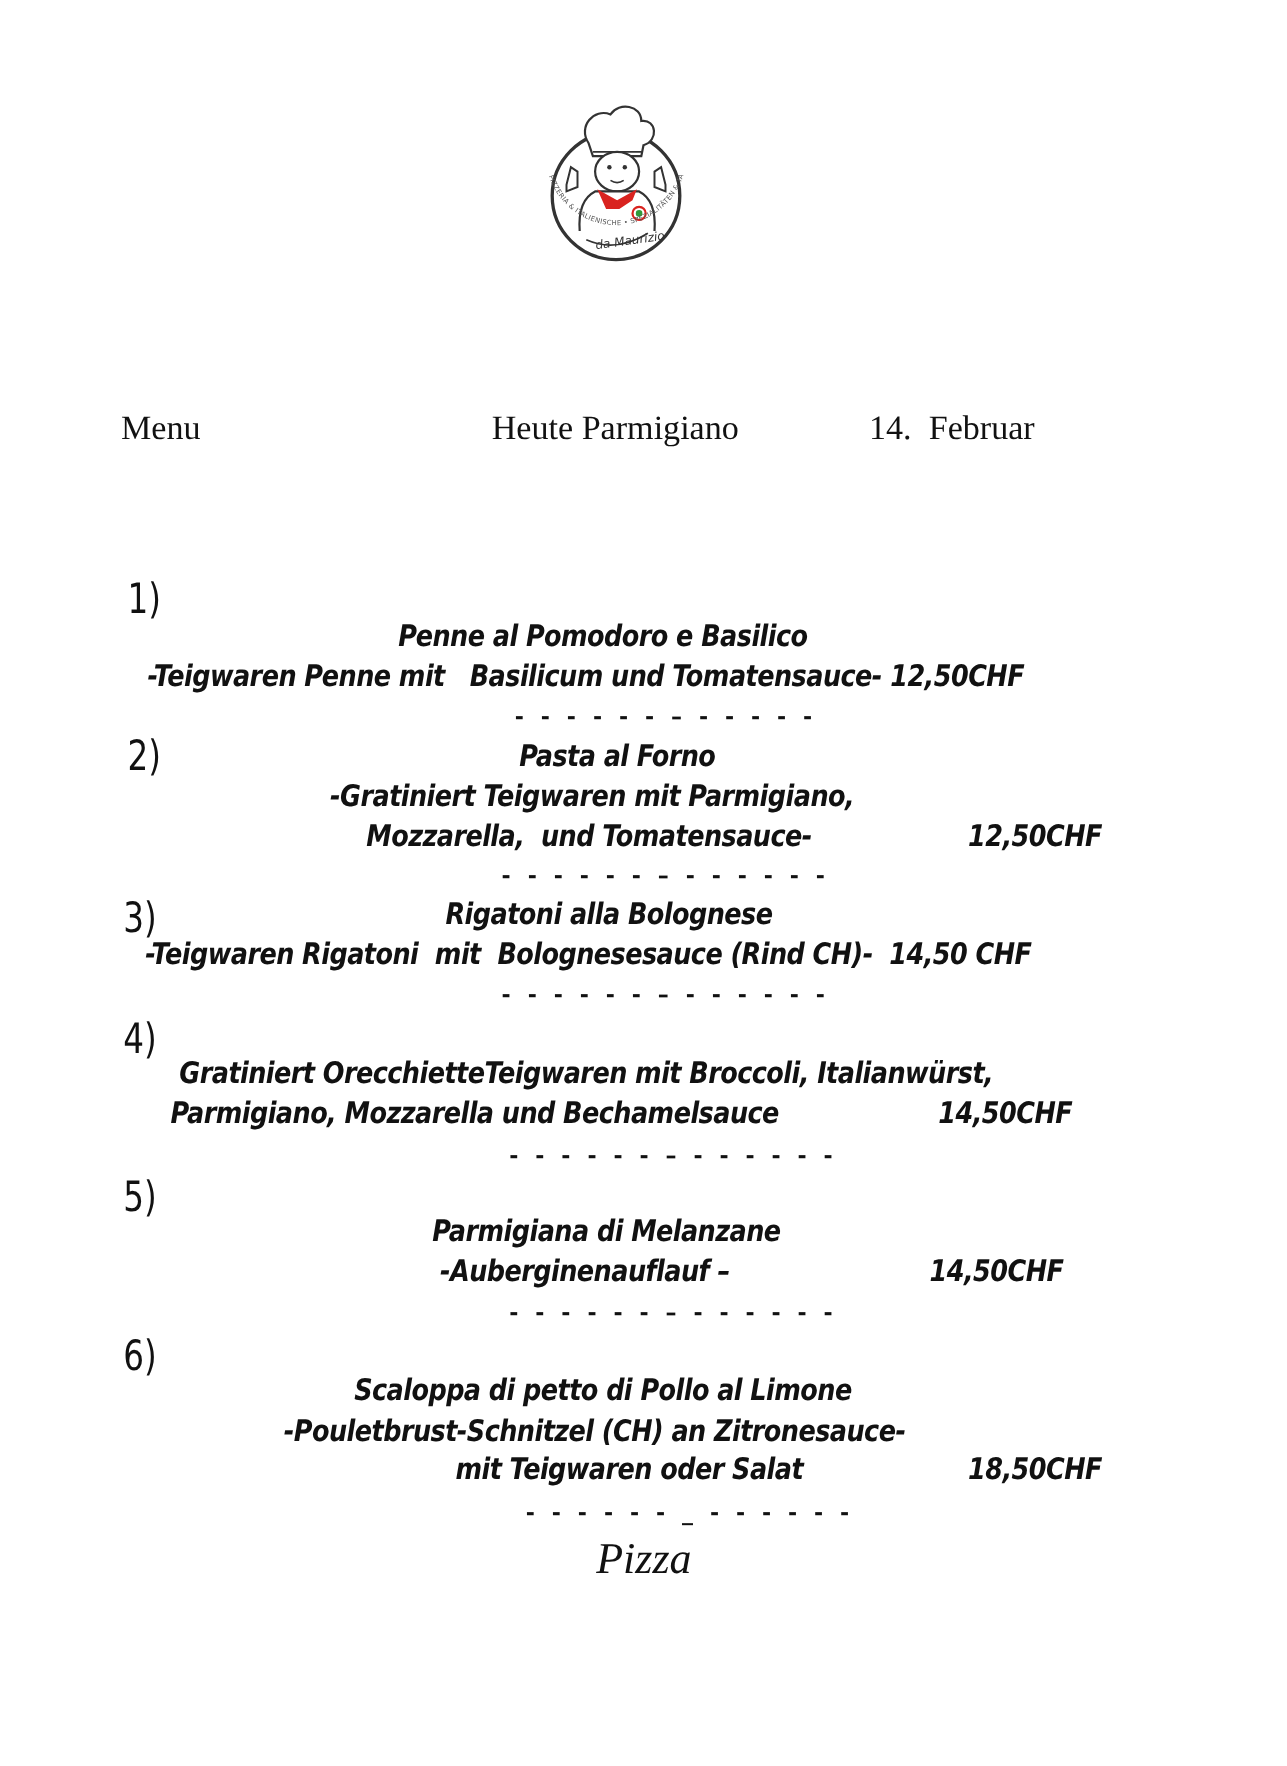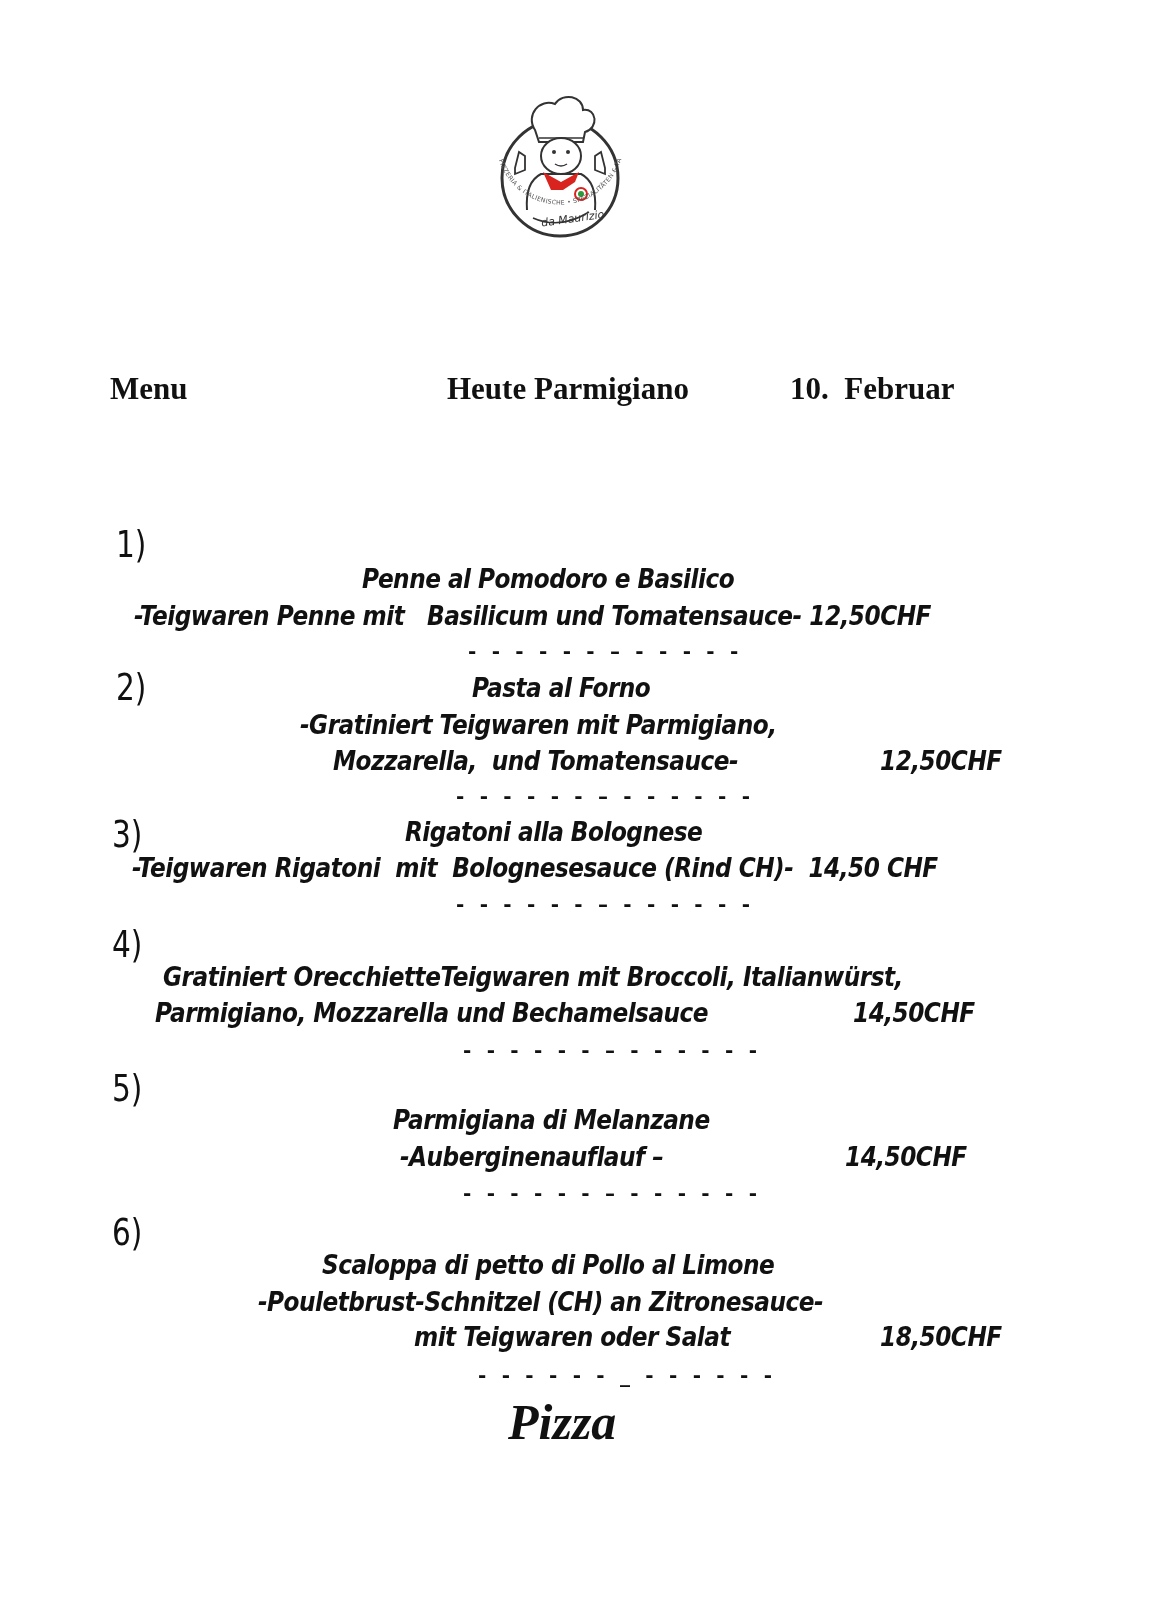--- a/index.html
+++ b/index.html
@@ -1,18 +1,18 @@
 <!DOCTYPE html>
 <html><head>
   <meta charset="utf-8">
   <style>
     html, body { margin: 0; padding: 0; background: #ffffff; }
     body { width: 1170px; height: 1605px; position: relative; overflow: hidden; color: #111; }
     .abs { position: absolute; white-space: pre; }
-    .serif-bold { font-family: "Liberation Serif", "DejaVu Serif", serif; font-weight: bold; }
+    .serif-bold { font-family: "Liberation Serif", "DejaVu Serif", serif; font-weight: normal; }
     .cond-it { font-family: "DejaVu Sans", "Liberation Sans", sans-serif; font-style: italic; font-weight: bold; transform-origin: left top; }
     .num { font-family: "DejaVu Sans", "Liberation Sans", sans-serif; font-weight: normal; font-size: 38px; transform: scaleX(0.78); transform-origin: left top; }
     .dish { font-size: 27px; letter-spacing: -0.6px; }
     .sq { transform: scaleX(0.86); }
     .sep { font-family: "DejaVu Sans", sans-serif; font-weight: bold; font-size: 20px; letter-spacing: 4.2px; }
     .header { font-size: 31px; }
     .logo { position: absolute; left: 485px; top: 90px; width: 150px; height: 160px; }
   </style>
 </head>
 <body>
@@ -46,21 +46,21 @@
       <path id="ringPath" d="M14 70 A64 64 0 0 0 136 70"></path>
     </defs>
     <text font-family="DejaVu Sans, sans-serif" font-size="6.2" fill="#555" letter-spacing="0.3">
       <textPath href="#ringPath">PIZZERIA &amp; ITALIENISCHE • SPEZIALITÄTEN &amp; TAKE AWAY</textPath>
     </text>
   </svg>
 </div>
 
 <div class="abs serif-bold header" style="left:110px; top:371px;">Menu</div>
 <div class="abs serif-bold header" style="left:447px; top:371px;">Heute Parmigiano</div>
-<div class="abs serif-bold header" style="left:790px; top:371px;">10.  Februar</div>
+<div class="abs serif-bold header" style="left:790px; top:371px;">14.  Februar</div>
 
 <div class="abs num" style="left:116px; top:522px;">1)</div>
 <div class="abs cond-it dish sq" style="left:362px; top:563px;">Penne al Pomodoro e Basilico</div>
 <div class="abs cond-it dish sq" style="left:134px; top:600px;">-Teigwaren Penne mit   Basilicum und Tomatensauce- 12,50CHF</div>
 <div class="abs sep" style="left:468px; top:639px;">- - - - - - – - - - - -</div>
 
 <div class="abs num" style="left:116px; top:665px;">2)</div>
 <div class="abs cond-it dish sq" style="left:472px; top:672px;">Pasta al Forno</div>
 <div class="abs cond-it dish sq" style="left:300px; top:709px;">-Gratiniert Teigwaren mit Parmigiano,</div>
 <div class="abs cond-it dish sq" style="left:333px; top:745px;">Mozzarella,  und Tomatensauce-</div>
@@ -84,13 +84,13 @@
 <div class="abs cond-it dish sq" style="left:845px; top:1141px;">14,50CHF</div>
 <div class="abs sep" style="left:463px; top:1181px;">- - - - - - – - - - - - -</div>
 
 <div class="abs num" style="left:112px; top:1210px;">6)</div>
 <div class="abs cond-it dish sq" style="left:322px; top:1249px;">Scaloppa di petto di Pollo al Limone</div>
 <div class="abs cond-it dish sq" style="left:258px; top:1286px;">-Pouletbrust-Schnitzel (CH) an Zitronesauce-</div>
 <div class="abs cond-it dish sq" style="left:414px; top:1321px;">mit Teigwaren oder Salat</div>
 <div class="abs cond-it dish sq" style="left:880px; top:1321px;">18,50CHF</div>
 <div class="abs sep" style="left:478px; top:1363px;">- - - - - - _ - - - - - -</div>
 
-<div class="abs serif-bold" style="left:508px; top:1393px; font-size:50px; font-style:italic;">Pizza</div>
+<div class="abs serif-bold" style="left:542px; top:1393px; font-size:40px; font-style:italic;">Pizza</div>
 
 </body></html>

